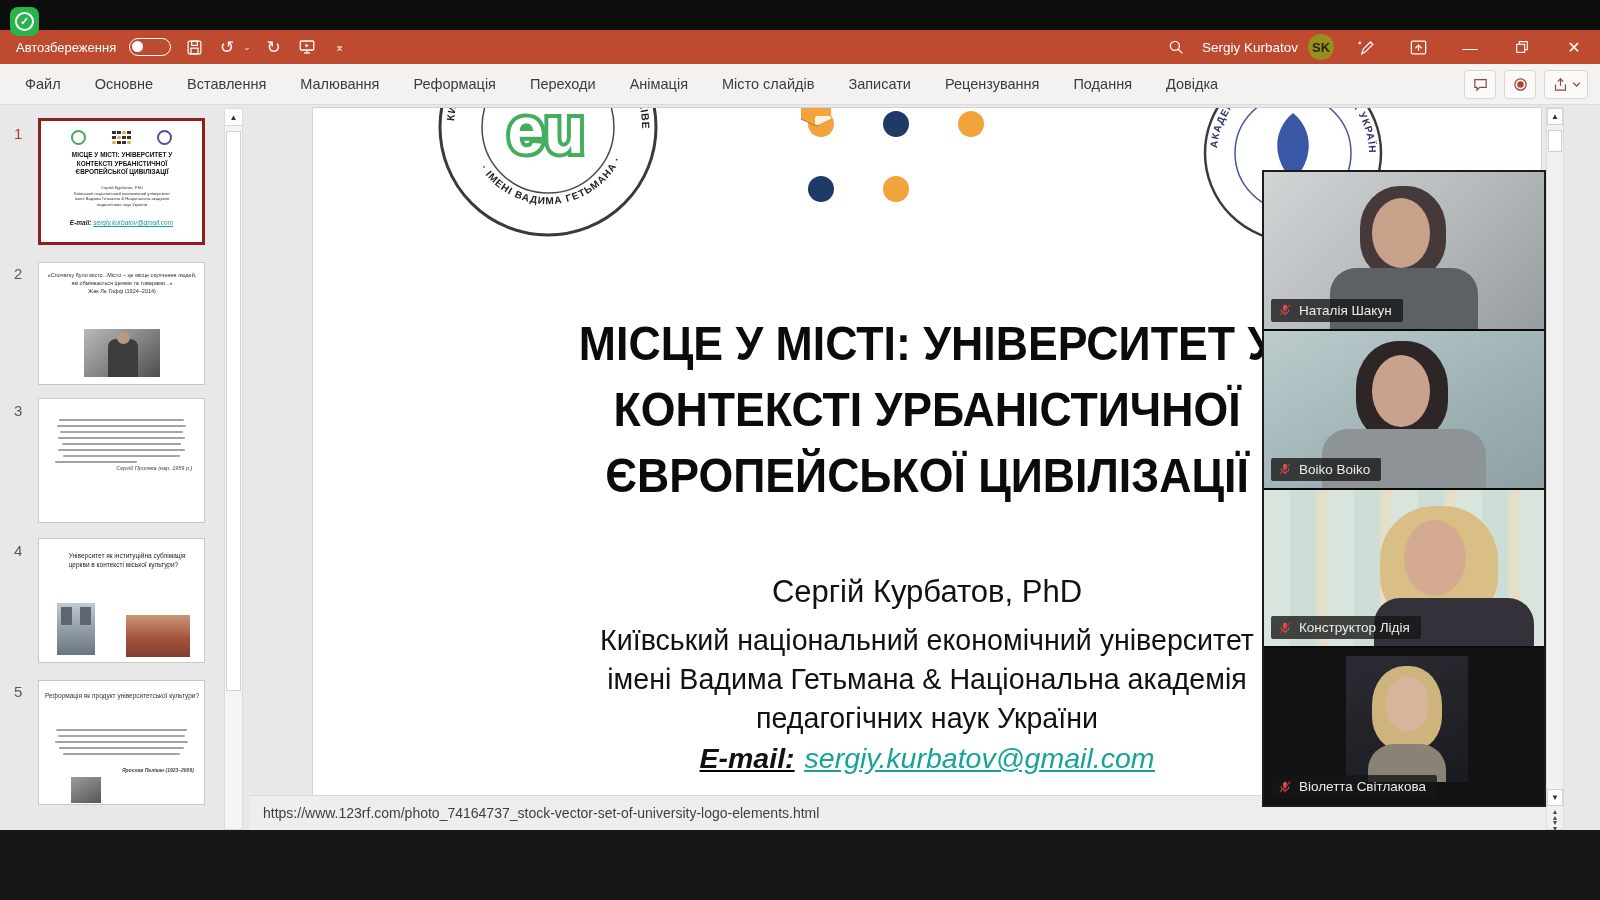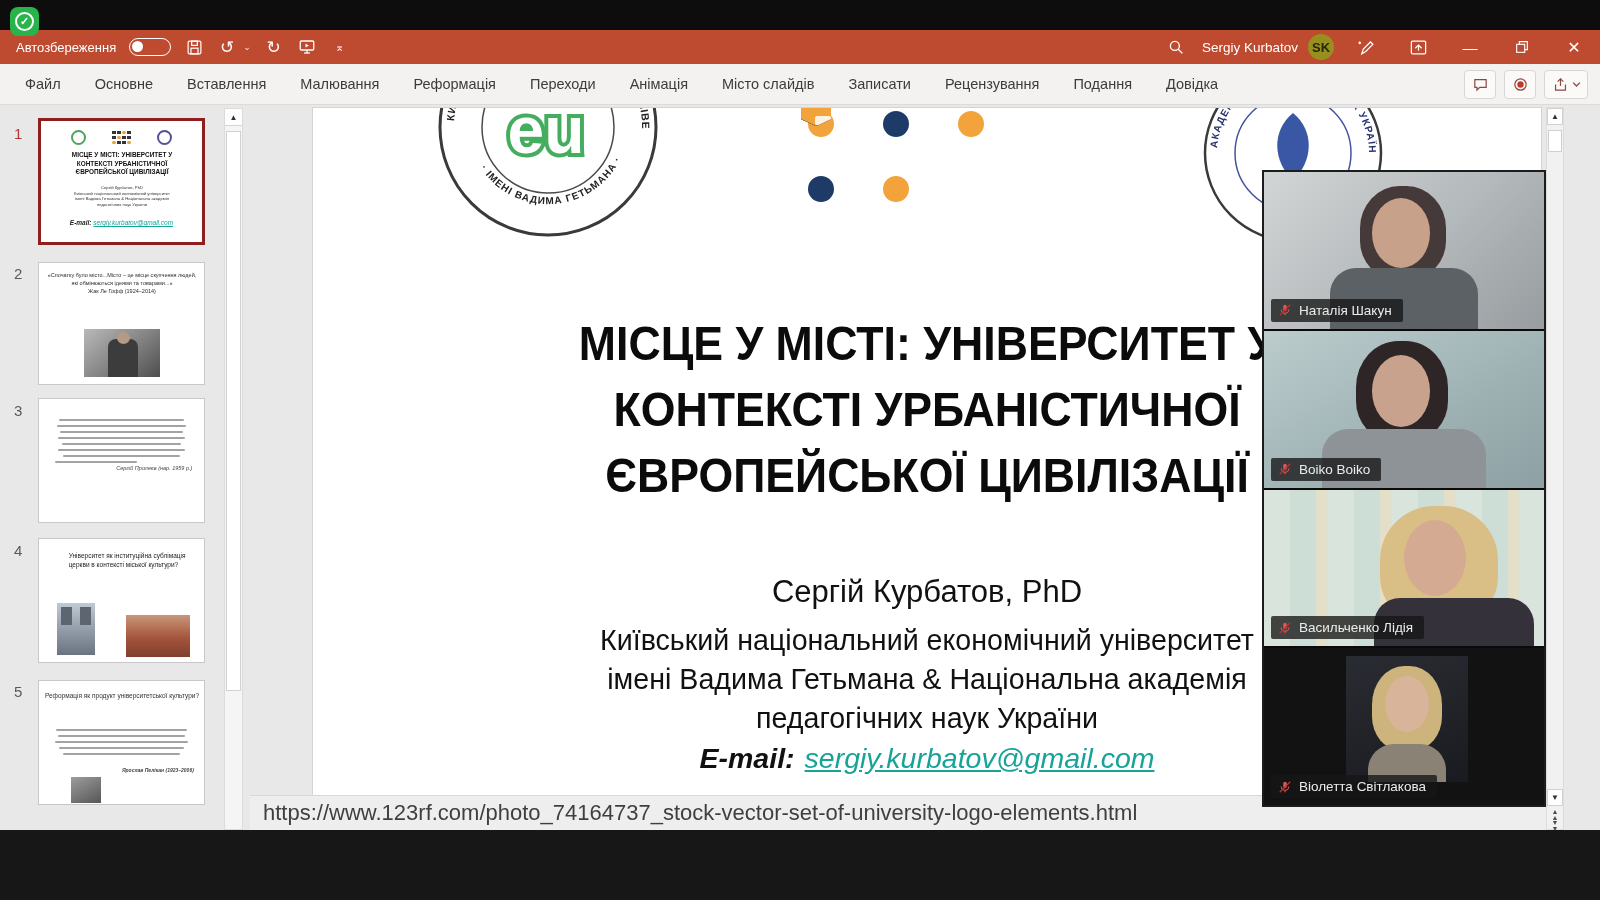--- a/index.html
+++ b/index.html
@@ -125,28 +125,28 @@
   .badge.navy .inner { background:#f2a33c; }
   .acad { position:absolute; left:888px; top:-47px; }
   .slide-title { position:absolute; left:0; top:203px; width:100%; text-align:center;
     font-size:48px; font-weight:bold; color:#0b0b0b; line-height:66px; }
   .slide-title div { transform:scaleX(.93); }
   .slide-author { position:absolute; left:0; top:466px; width:100%; text-align:center; font-size:31px; color:#111; }
   .slide-aff { position:absolute; left:0; top:512px; width:100%; text-align:center;
     font-size:29.5px; color:#111; line-height:39px; }
   .slide-aff div { transform:scaleX(.97); }
   .slide-mail { position:absolute; left:0; top:634px; width:100%; text-align:center;
-    font-size:28.5px; font-style:italic; }
+    font-size:28.5px; font-style:italic;text-decoration:underline; }
   .slide-mail .lbl { color:#111; font-weight:600; margin-right:10px; }
   .slide-mail a { color:#17a398; text-decoration:underline; }
 
   
   .url-strip { position:absolute; left:250px; top:690px; width:1296px; height:35px; background:#efeeef;
     border-top:1px solid #d8d7d8; display:flex; align-items:center; }
-  .url-text { font-size:22px; color:#3f3f3f; padding-left:13px; }
+  .url-text { font-size:14px; color:#3f3f3f; padding-left:13px; }
 
   
   .mscroll { position:absolute; left:1546px; top:2px; width:18px; height:723px; background:#f2f1f1; border:1px solid #dddcdc; }
   .sbtn { position:absolute; left:0px; width:16px; height:17px; background:#fdfdfd; border:1px solid #d2d1d1;
     color:#2f2f2f; font-size:8px; display:flex; align-items:center; justify-content:center; }
   .mscroll .thumb { position:absolute; left:1px; top:22px; width:14px; height:22px; background:#fff; border:1px solid #cfcfcf; }
   .dblarrow { position:absolute; left:0; width:16px; height:12px; color:#4c4c4c; font-size:7px; line-height:6px;
     text-align:center; font-weight:bold; }
 
   
@@ -504,21 +504,21 @@
         <div class="hair" style="left:116px; top:16px; width:118px; height:118px; background:#d9bf85;"></div>
         <div class="face" style="left:140px; top:30px; width:62px; height:76px; background:#d4ab92;"></div>
         <div class="body" style="left:110px; top:108px; width:160px; height:54px; background:#35313a;"></div>
         <div class="nametag">
           <svg width="14" height="14" viewBox="0 0 24 24">
               <rect x="9" y="3" width="6" height="11" rx="3" fill="#e05656"></rect>
               <path d="M5.5 11 a6.5 6.5 0 0 0 13 0" fill="none" stroke="#e05656" stroke-width="1.8"></path>
               <line x1="12" y1="18" x2="12" y2="21" stroke="#e05656" stroke-width="1.8"></line>
               <line x1="3" y1="21" x2="21" y2="3" stroke="#c22f2f" stroke-width="2.2"></line>
             </svg>
-          <span>Васильченко Лідія</span>
+          <span>Конструктор Лідія</span>
         </div>
       </div>
       <div class="vtile">
         <div class="vbg g4"></div>
         <div class="vidbox">
           <div class="hair" style="left:26px; top:10px; width:70px; height:84px; background:#cdb37c;"></div>
           <div class="face" style="left:39px; top:20px; width:44px; height:56px; background:#d8b49a;"></div>
           <div class="body" style="left:22px; top:88px; width:78px; height:38px; background:#8b8276;"></div>
         </div>
         <div class="nametag">

